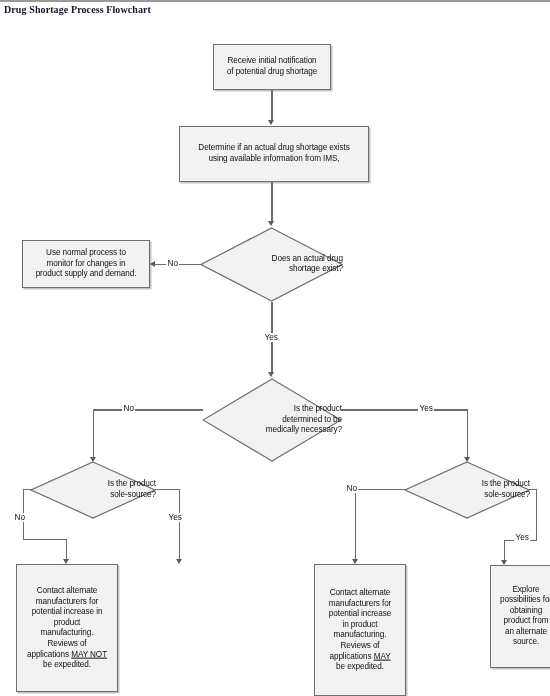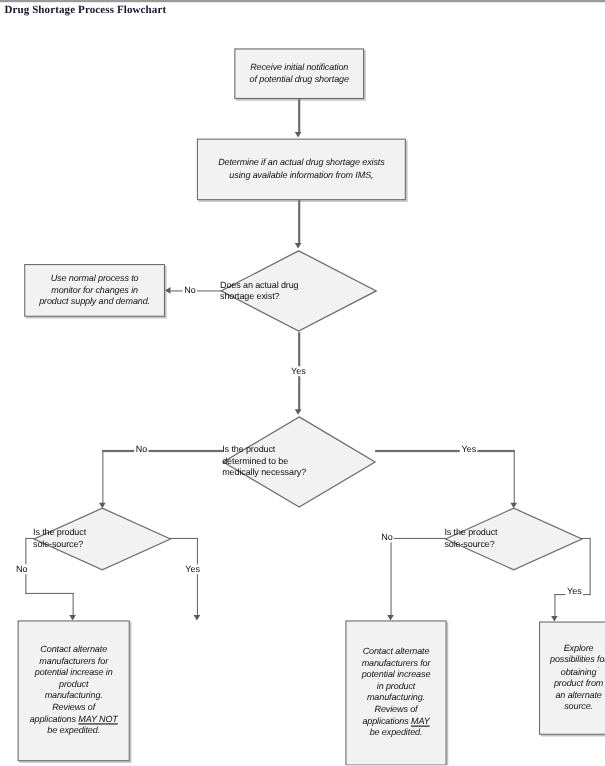--- a/index.html
+++ b/index.html
@@ -50,39 +50,38 @@
     right: 0;
     top: 50%;
     transform: translateY(-50%);
     text-align: center;
     font-size: 8.2px;
     line-height: 10.6px;
     color: #101010;
     padding: 0 3px;
     box-sizing: border-box;
     letter-spacing: -0.1px;
-    font-style: italic;
   }
   .node .txt u { text-decoration: underline; }
 
   .diamond {
     position: absolute;
     box-sizing: border-box;
   }
   .diamond .dshape {
     position: absolute;
     inset: 0;
   }
   .diamond .txt {
     position: absolute;
     left: 0;
     right: 0;
     top: 50%;
     transform: translateY(-50%);
-    text-align: left;
+    text-align: right;
     font-size: 8.2px;
     line-height: 10.6px;
     color: #101010;
     letter-spacing: -0.1px;
   }
 
   
   .vline {
     position: absolute;
     width: 1.4px;

